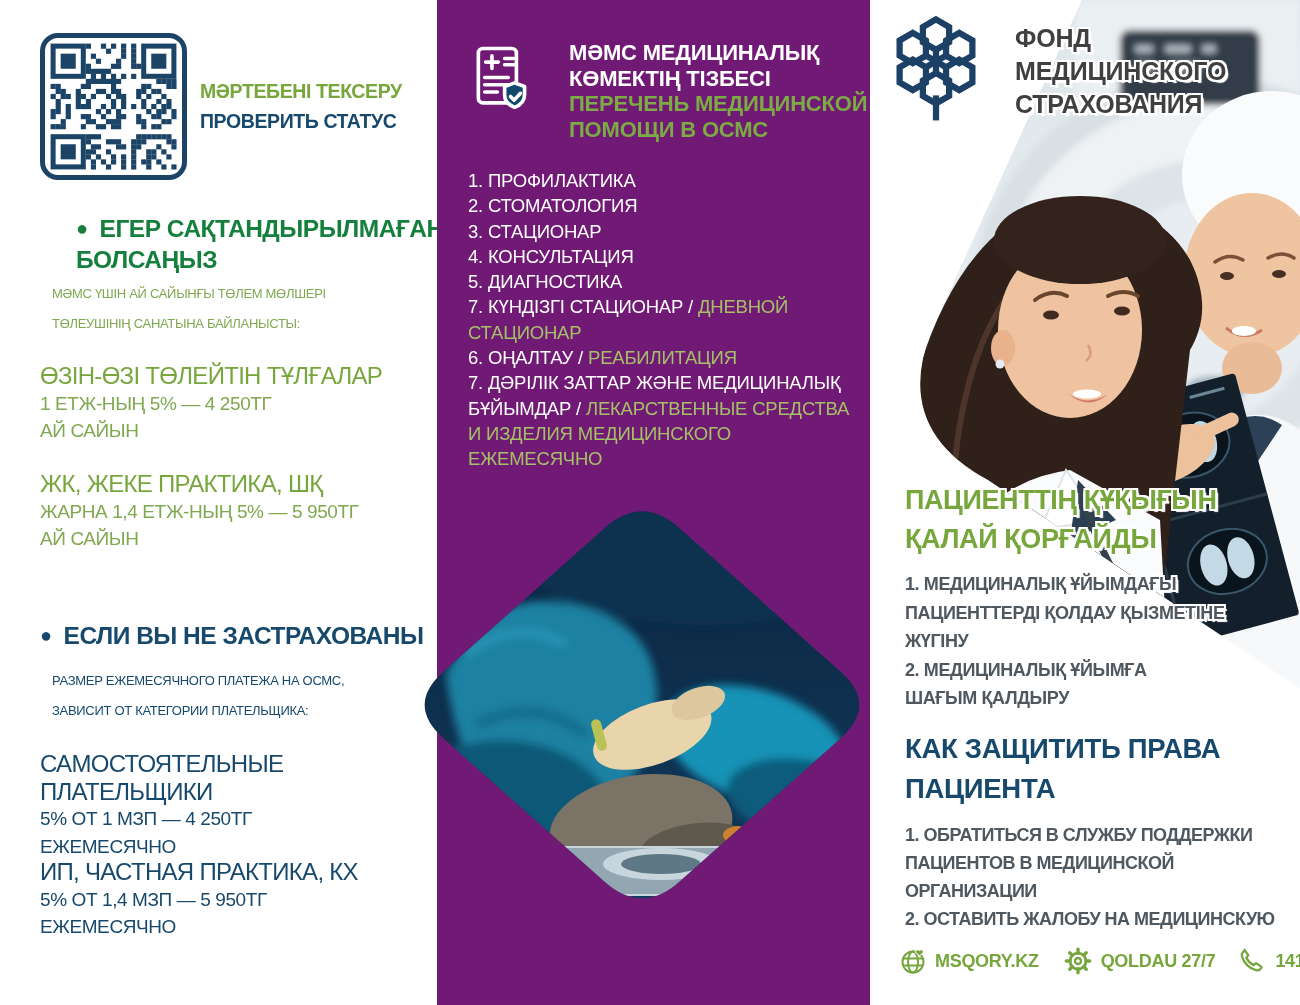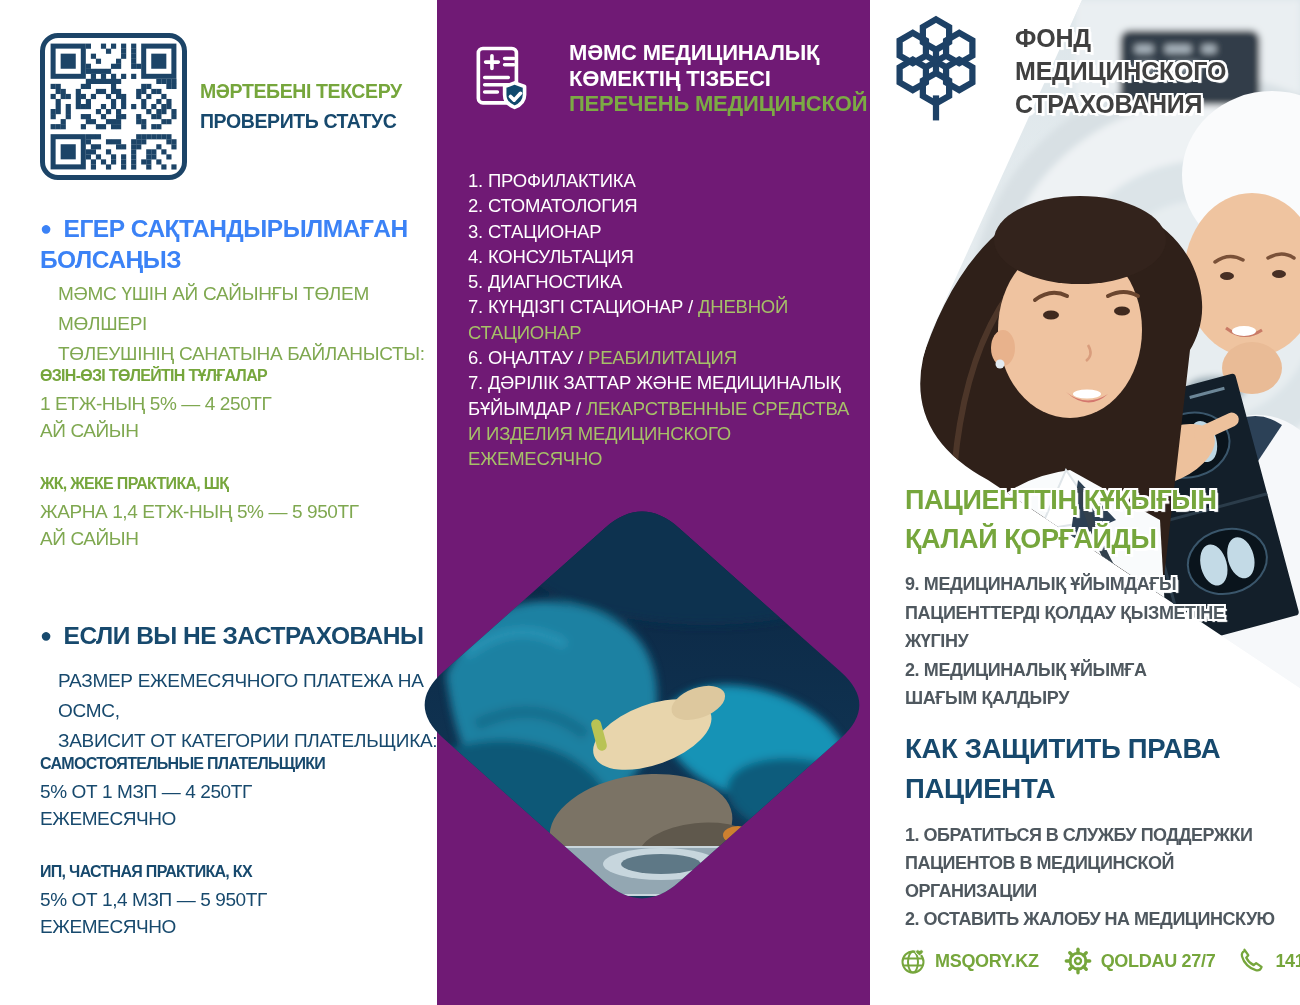--- a/index.html
+++ b/index.html
@@ -16,29 +16,29 @@
   .qr-box svg{display:block;width:147px;height:147px;background:#fff;border:5px solid #1C4467;
               border-radius:18px;box-sizing:border-box;}
   .qr-caption{position:absolute;left:200px;top:76px;font-weight:bold;font-size:19.5px;
               letter-spacing:-0.4px;line-height:30px;}
   .qr-caption .kz{color:#76A63C;}
   .qr-caption .ru{color:#17496D;}
 
   .sec-head{position:absolute;left:40px;width:397px;font-weight:bold;font-size:24.5px;
             letter-spacing:-0.5px;line-height:31px;}
   .sec-head .dot{font-size:20px;vertical-align:2px;margin-right:12px;}
-  .green-h{color:#3b82f6;}
+  .green-h{color:#15803d;margin-left:36px;}
   .navy-h{color:#17496D;}
 
-  .para{position:absolute;left:58px;width:397px;font-size:19px;letter-spacing:-0.3px;line-height:30px;}
+  .para{position:absolute;left:52px;width:397px;font-size:13px;letter-spacing:-0.3px;line-height:30px;}
   .para.green{color:#7FA850;}
   .para.navy{color:#17496D;}
 
   .group{position:absolute;left:40px;width:397px;font-size:19px;letter-spacing:-0.4px;line-height:27.5px;}
-  .group .g-title{font-weight:bold;font-size:16px;letter-spacing:-0.7px;}
+  .group .g-title{font-weight:normal;font-size:24px;letter-spacing:-0.7px;}
   .group.green{color:#7FA850;}
   .group.green .g-title{color:#76A63C;}
   .group.navy{color:#17496D;}
 
   
   .mid-header{position:absolute;left:35px;top:40px;}
   .doc-icon{position:absolute;left:0;top:4px;width:58px;height:76px;}
   .mid-titles{position:absolute;left:97px;top:0;width:330px;font-weight:bold;font-size:22px;
               letter-spacing:-0.2px;line-height:25.5px;}
   .mid-titles .t-kz{color:#ffffff;}
@@ -348,20 +348,21 @@
             <path d="M14 36 H40 M14 44 H40 M14 52 H28"></path>
             <path d="M47 42 L36 46 V55 C36 63 42 67 47 69 C52 67 58 63 58 55 V46 Z" fill="#10496D"></path>
             <path d="M42.5 57 L46.5 61 L53.5 53.5"></path>
           </g>
         </svg>
       </span>
       <div class="mid-titles">
         <div class="t-kz">МӘМС МЕДИЦИНАЛЫҚ</div>
         <div class="t-kz">КӨМЕКТІҢ ТІЗБЕСІ</div>
         <div class="t-ru">ПЕРЕЧЕНЬ МЕДИЦИНСКОЙ</div>
+        <div class="t-ru">ПОМОЩИ В ОСМС</div>
       </div>
     </div>
 
     <ul class="services">
       <li><span>1. ПРОФИЛАКТИКА</span><span class="hl"></span></li>
       <li><span>2. СТОМАТОЛОГИЯ</span><span class="hl"></span></li>
       <li><span>3. СТАЦИОНАР</span><span class="hl"></span></li>
       <li><span>4. КОНСУЛЬТАЦИЯ</span><span class="hl"></span></li>
       <li><span>5. ДИАГНОСТИКА</span><span class="hl"></span></li>
       <li><span>7. КҮНДІЗГІ СТАЦИОНАР / </span><span class="hl">ДНЕВНОЙ СТАЦИОНАР</span></li>
@@ -537,21 +538,21 @@
       <div>МЕДИЦИНСКОГО</div>
       <div>СТРАХОВАНИЯ</div>
     </div>
 
     <div class="rights-kz-title outline">
       <div>ПАЦИЕНТТІҢ ҚҰҚЫҒЫН</div>
       <div>ҚАЛАЙ ҚОРҒАЙДЫ</div>
     </div>
 
     <div class="rights-kz-items outline">
-      <div>9. МЕДИЦИНАЛЫҚ ҰЙЫМДАҒЫ</div>
+      <div>1. МЕДИЦИНАЛЫҚ ҰЙЫМДАҒЫ</div>
       <div>ПАЦИЕНТТЕРДІ ҚОЛДАУ ҚЫЗМЕТІНЕ</div>
       <div>ЖҮГІНУ</div>
       <div>2. МЕДИЦИНАЛЫҚ ҰЙЫМҒА</div>
       <div>ШАҒЫМ ҚАЛДЫРУ</div>
     </div>
 
     <div class="rights-ru-title">
       <div>КАК ЗАЩИТИТЬ ПРАВА</div>
       <div>ПАЦИЕНТА</div>
     </div>

